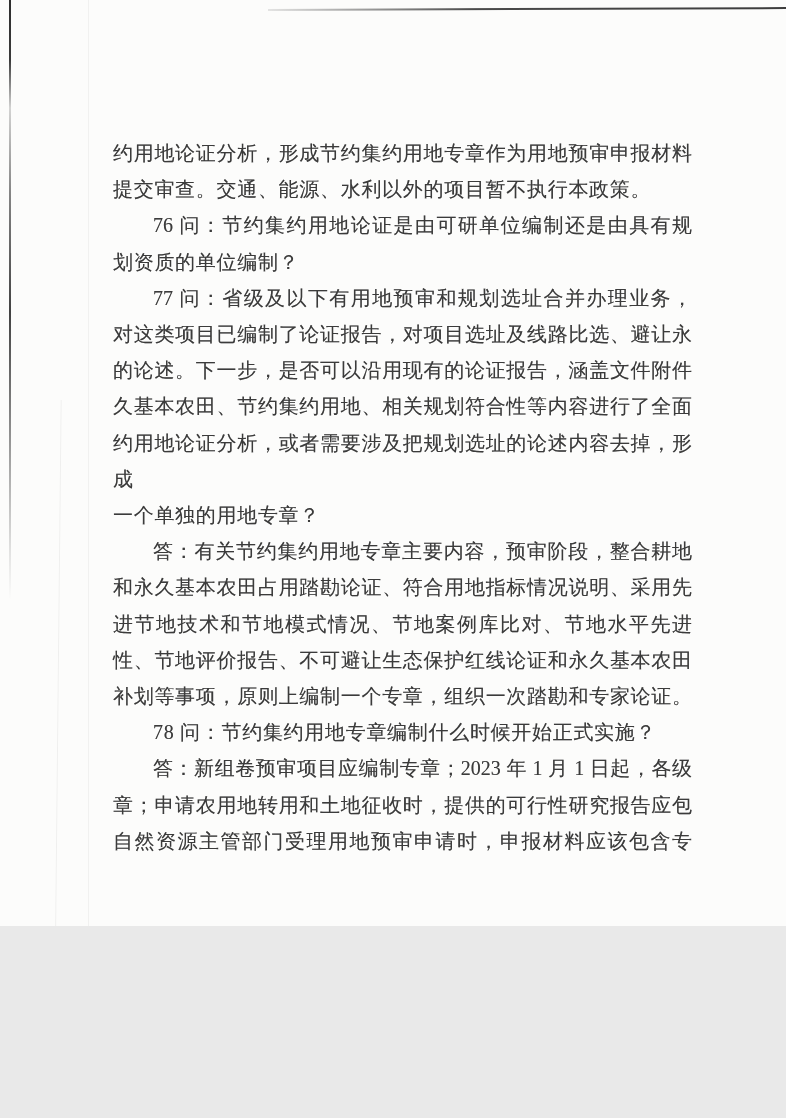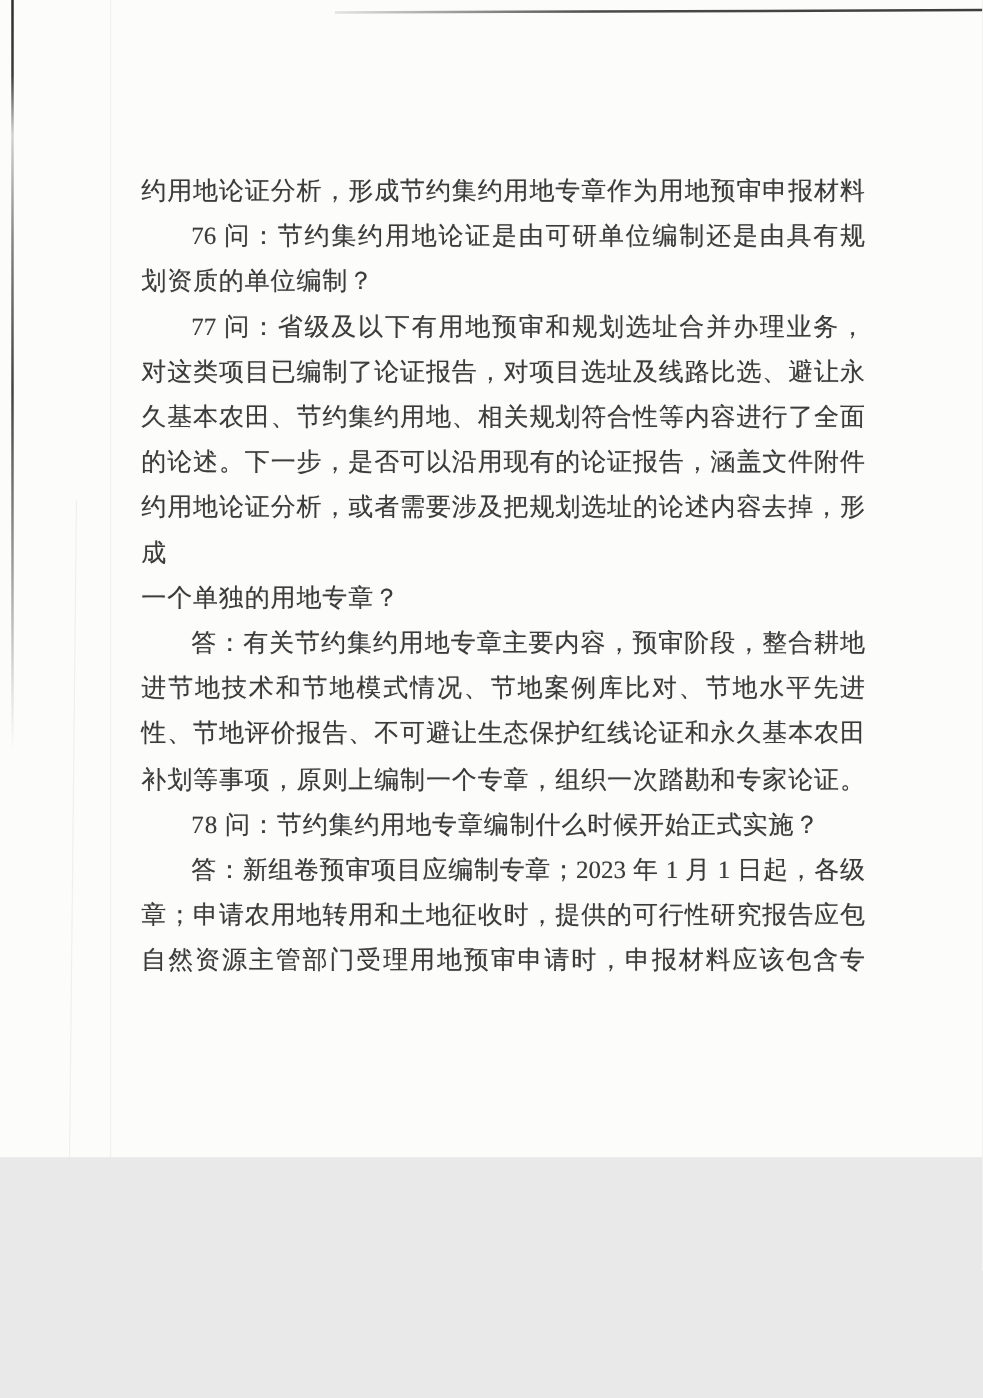--- a/index.html
+++ b/index.html
@@ -65,35 +65,37 @@
 
   <div class="artifact left-edge-line"></div>
   <div class="artifact top-edge-line"></div>
   <div class="artifact bottom-edge-line"></div>
   <div class="artifact crease-line"></div>
   <div class="artifact crease-line-2"></div>
 
   <div class="text-block">
       <div class="paragraph paragraph-body">
         <div class="line fill">约用地论证分析，形成节约集约用地专章作为用地预审申报材料</div>
+        <div class="line">提交审查。交通、能源、水利以外的项目暂不执行本政策。</div>
       </div>
       <div class="paragraph paragraph-question">
         <div class="line indent fill">76 问：节约集约用地论证是由可研单位编制还是由具有规</div>
         <div class="line">划资质的单位编制？</div>
       </div>
       <div class="paragraph paragraph-question">
         <div class="line indent fill">77 问：省级及以下有用地预审和规划选址合并办理业务，</div>
         <div class="line fill">对这类项目已编制了论证报告，对项目选址及线路比选、避让永</div>
+        <div class="line fill">的论述。下一步，是否可以沿用现有的论证报告，涵盖文件附件</div>
         <div class="line fill">久基本农田、节约集约用地、相关规划符合性等内容进行了全面</div>
-        <div class="line fill">的论述。下一步，是否可以沿用现有的论证报告，涵盖文件附件</div>
         <div class="line fill">约用地论证分析，或者需要涉及把规划选址的论述内容去掉，形成</div>
         <div class="line">一个单独的用地专章？</div>
       </div>
       <div class="paragraph paragraph-answer">
         <div class="line indent fill">答：有关节约集约用地专章主要内容，预审阶段，整合耕地</div>
+        <div class="line fill">和永久基本农田占用踏勘论证、符合用地指标情况说明、采用先</div>
         <div class="line fill">进节地技术和节地模式情况、节地案例库比对、节地水平先进</div>
         <div class="line fill">性、节地评价报告、不可避让生态保护红线论证和永久基本农田</div>
         <div class="line fill">补划等事项，原则上编制一个专章，组织一次踏勘和专家论证。</div>
       </div>
       <div class="paragraph paragraph-question">
         <div class="line indent">78 问：节约集约用地专章编制什么时候开始正式实施？</div>
       </div>
       <div class="paragraph paragraph-answer">
         <div class="line indent fill">答：新组卷预审项目应编制专章；2023 年 1 月 1 日起，各级</div>
         <div class="line fill">章；申请农用地转用和土地征收时，提供的可行性研究报告应包</div>

